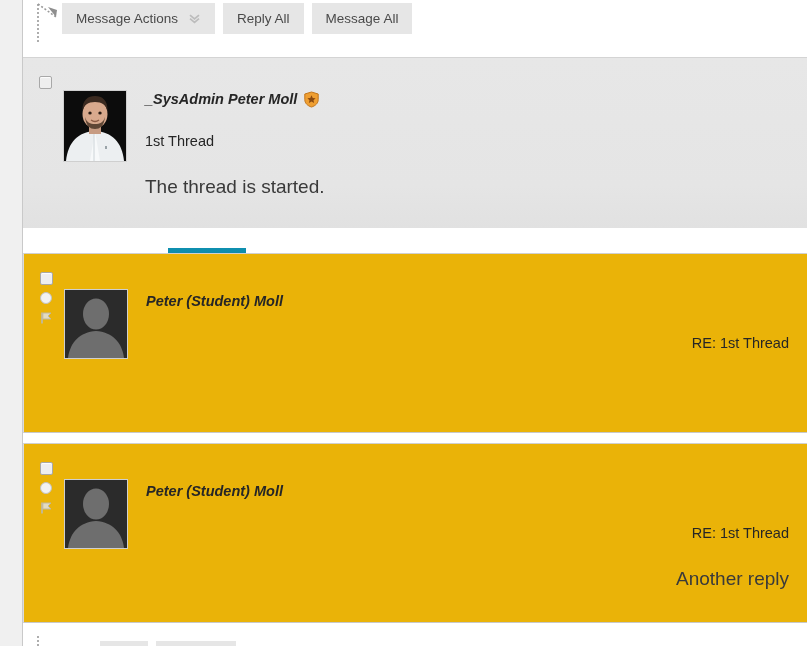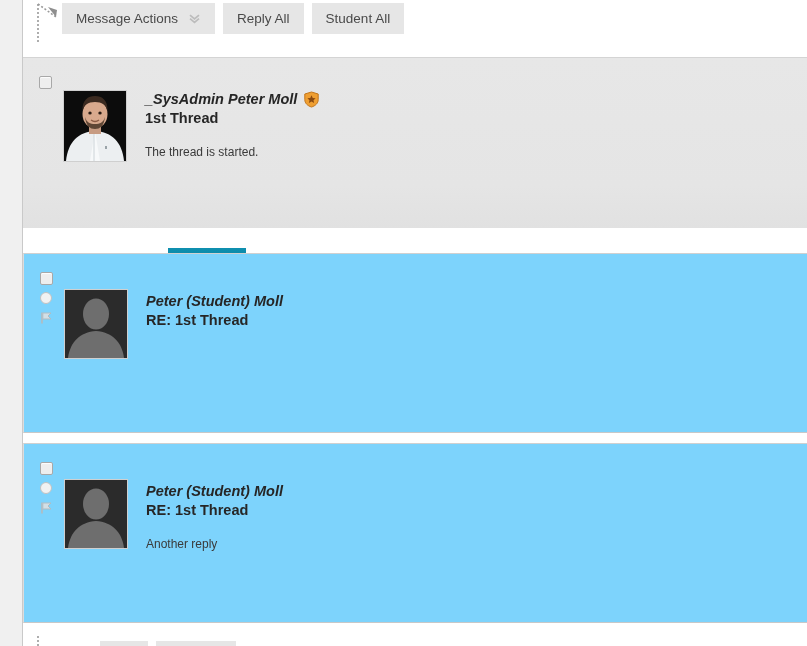--- a/index.html
+++ b/index.html
@@ -74,24 +74,25 @@
   
   .post-root {
     top: 57px;
     height: 171px;
     background: linear-gradient(to bottom, #e7e7e7 0%, #e5e5e5 75%, #e1e1e1 100%);
     border-top: 1px solid #d4d4d4;
   }
 
   
   .post-card {
-    background: #7dd3fc;
+    background: #eab308;
     border-top: 1px solid #d0d0d0;
     border-bottom: 1px solid #c8c8c8;
     border-left: 1px solid #dcdcdc;
+    text-align: right;
   }
   .post-reply-1 { top: 253px; height: 180px; }
   .post-reply-2 { top: 443px; height: 180px; }
 
   
   .gutter {
     position: absolute;
     left: 11px;
     top: 18px;
     width: 22px;
@@ -145,30 +146,30 @@
     color: #262626;
     line-height: 18px;
     display: flex;
     align-items: center;
     gap: 6px;
     white-space: nowrap;
     font-style: italic;
   }
   .subject {
     font-size: 14.5px;
-    font-weight: bold;
+    font-weight: normal;
     color: #262626;
     line-height: 18px;
-    margin-top: 1px;
+    margin-top: 24px;
   }
   .msgtext {
-    font-size: 12px;
+    font-size: 19px;
     color: #3a3a3a;
     line-height: 18px;
-    margin-top: 16px;
+    margin-top: 28px;
   }
   .badge-ico { width: 17px; height: 17px; display: inline-block; }
 
   
   .reply-btn {
     position: absolute;
     left: 145px;
     top: 190px;
     background: linear-gradient(to bottom, #0f90b0 0%, #0b7e9c 55%, #096e89 100%);
     color: #ffffff;
@@ -222,21 +223,21 @@
           <path d="M2 6.6 L6.5 10.4 L11 6.6" fill="none" stroke="#9b9b9b" stroke-width="1.7"></path>
         </svg>
       </span>
     </button>
 
     <button class="tbtn">
       <span>Reply All</span>
     </button>
 
     <button class="tbtn">
-      <span>Student All</span>
+      <span>Message All</span>
     </button>
   </div>
 
   <div class="post post-root">
 
     <div class="gutter gutter-root">
       <div class="cbox"></div>
     </div>
 
     <div class="avatar av-root">

